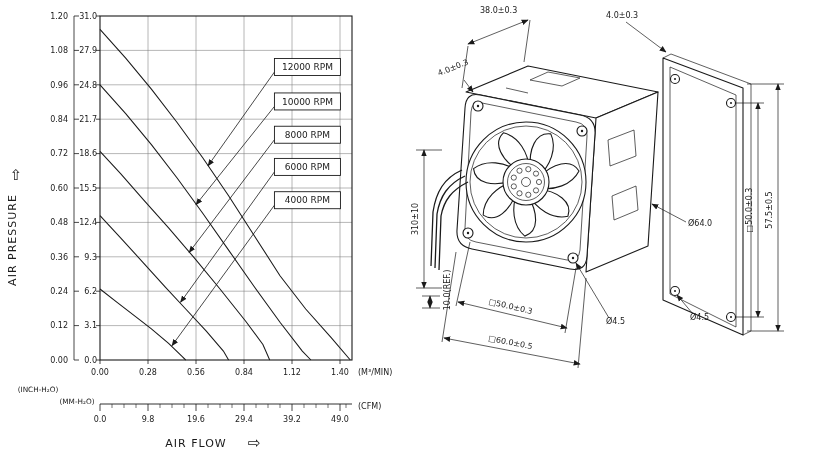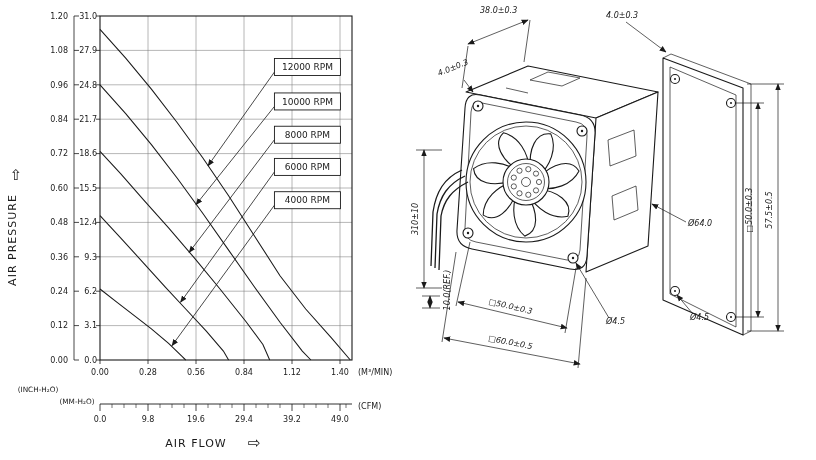--- a/index.html
+++ b/index.html
@@ -1,20 +1,20 @@
 <!DOCTYPE html>
 <html><head>
 <meta charset="utf-8">
 <style>
   html,body{margin:0;padding:0;background:#ffffff;}
   .canvas{position:relative;width:816px;height:460px;background:#ffffff;overflow:hidden;
           font-family:"DejaVu Sans",sans-serif;color:#1a1a1a;display:flex;}
   svg text{font-family:"DejaVu Sans",sans-serif;fill:#1a1a1a;}
   .chart-panel{width:410px;height:460px;position:relative;}
-  .drawing-panel{width:406px;height:392px;position:relative;font-style:italic;}
+  .drawing-panel{width:406px;height:392px;position:relative;}
   .wf{fill:#ffffff;stroke:#1a1a1a;stroke-width:1.1;stroke-linejoin:round;}
   .tn{fill:none;stroke:#1a1a1a;stroke-width:0.7;}
   .wr{fill:none;stroke:#1a1a1a;stroke-width:1.3;}
   .dm{fill:none;stroke:#1a1a1a;stroke-width:0.7;}
   .dmA{marker-start:url(#da);marker-end:url(#da);}
   .dt{font-size:8px;fill:#1a1a1a;}
 </style>
 </head>
 <body>
 

